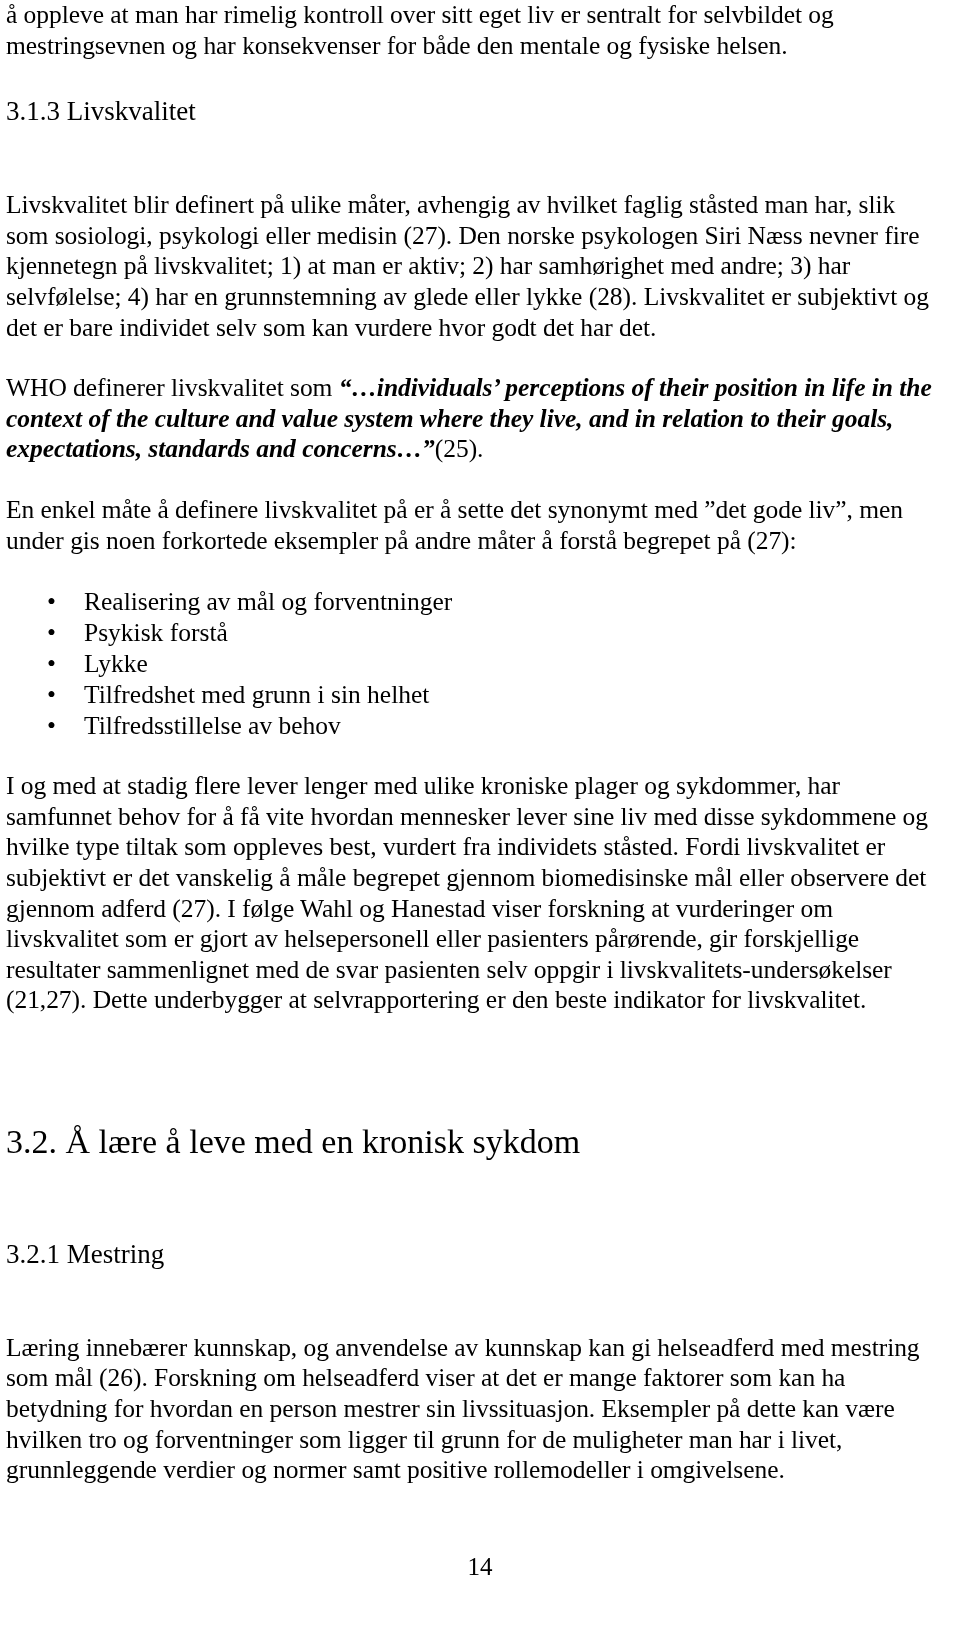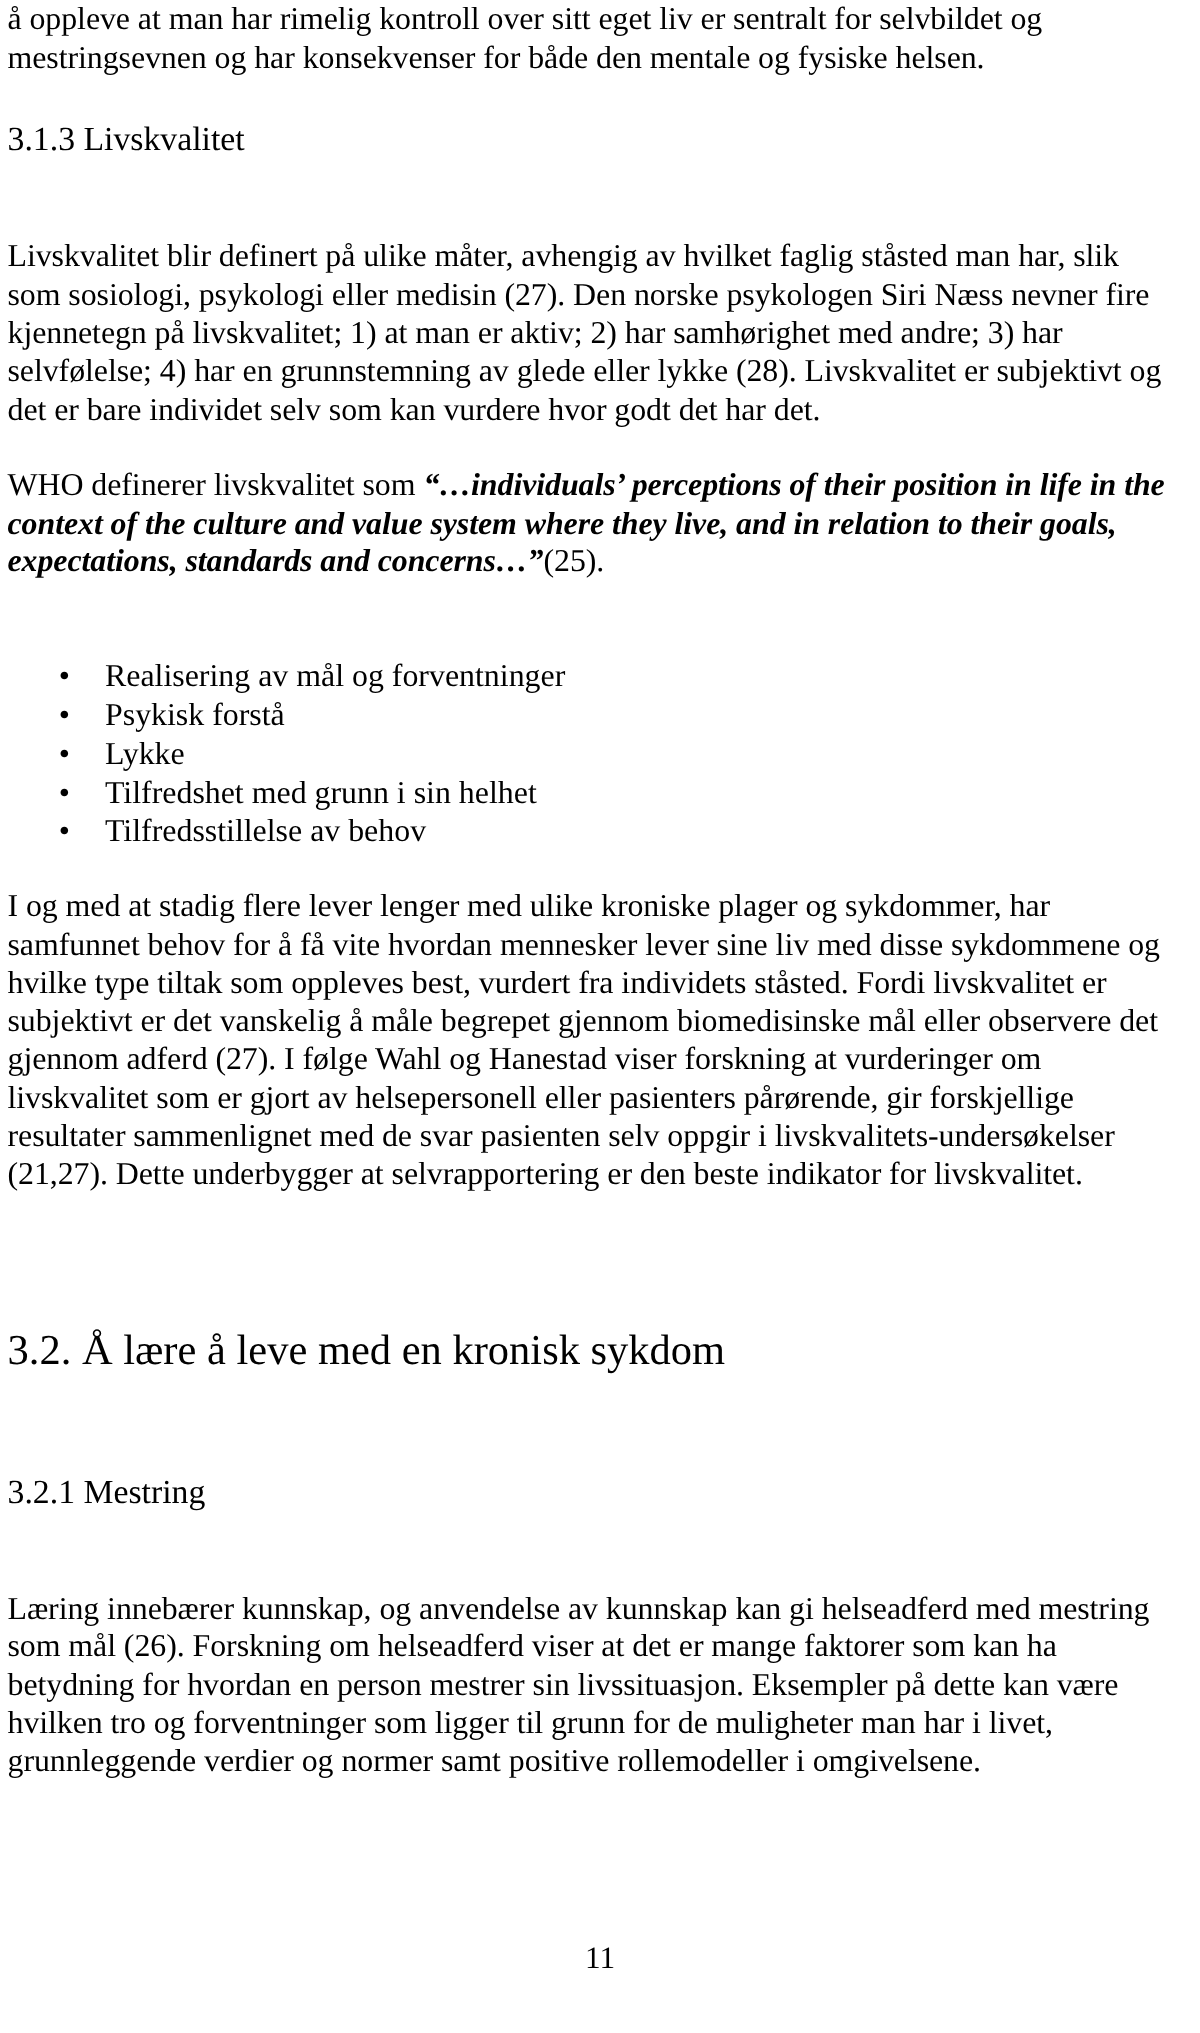--- a/index.html
+++ b/index.html
@@ -99,20 +99,21 @@
     <div class="gap-xl"></div>
 
     <p class="body-text">Livskvalitet blir definert på ulike måter, avhengig av hvilket faglig ståsted man har, slik som sosiologi, psykologi eller medisin (27). Den norske psykologen Siri Næss  nevner fire kjennetegn på livskvalitet; 1) at man er aktiv; 2) har samhørighet med andre; 3) har selvfølelse; 4) har en grunnstemning av glede eller lykke (28). Livskvalitet er subjektivt og det er bare individet selv som kan vurdere hvor godt det har det.</p>
 
     <div class="gap-m"></div>
 
     <p class="body-text"><span>WHO definerer livskvalitet som </span><span class="quote-italic">“…individuals’ perceptions of their position in life in the context of the culture and value system where they live, and in relation to their goals, expectations, standards and concerns…”</span><span>(25).</span></p>
 
     <div class="gap-m"></div>
 
+    <p class="body-text">En enkel måte å definere livskvalitet på er å sette det synonymt med ”det gode liv”, men under gis noen forkortede eksempler på andre måter å forstå begrepet på (27):</p>
 
     <div class="gap-m"></div>
 
     <ul class="bullets">
       <li>
         <span class="bullet-dot">•</span>
         <span>Realisering av mål og forventninger</span>
       </li>
       <li>
         <span class="bullet-dot">•</span>
@@ -144,14 +145,14 @@
     <div class="gap-xxl"></div>
 
     <h3 class="h3-sub">3.2.1 Mestring</h3>
 
     <div class="gap-xl"></div>
 
     <p class="body-text">Læring innebærer kunnskap, og anvendelse av kunnskap kan gi helseadferd med mestring som mål (26). Forskning om helseadferd viser at det er mange faktorer som kan ha betydning for hvordan en person mestrer sin livssituasjon. Eksempler på dette kan være hvilken tro og forventninger som ligger til grunn for de muligheter man har i livet, grunnleggende verdier og normer samt positive rollemodeller i omgivelsene.</p>
 
   </div>
 
-  <div class="page-number">11</div>
+  <div class="page-number">14</div>
 </div>
 
 </body></html>

